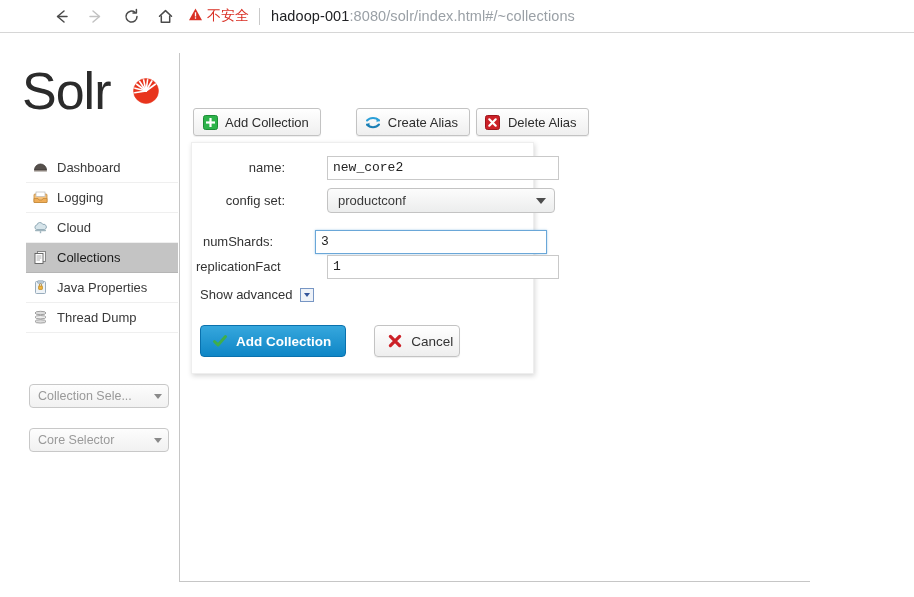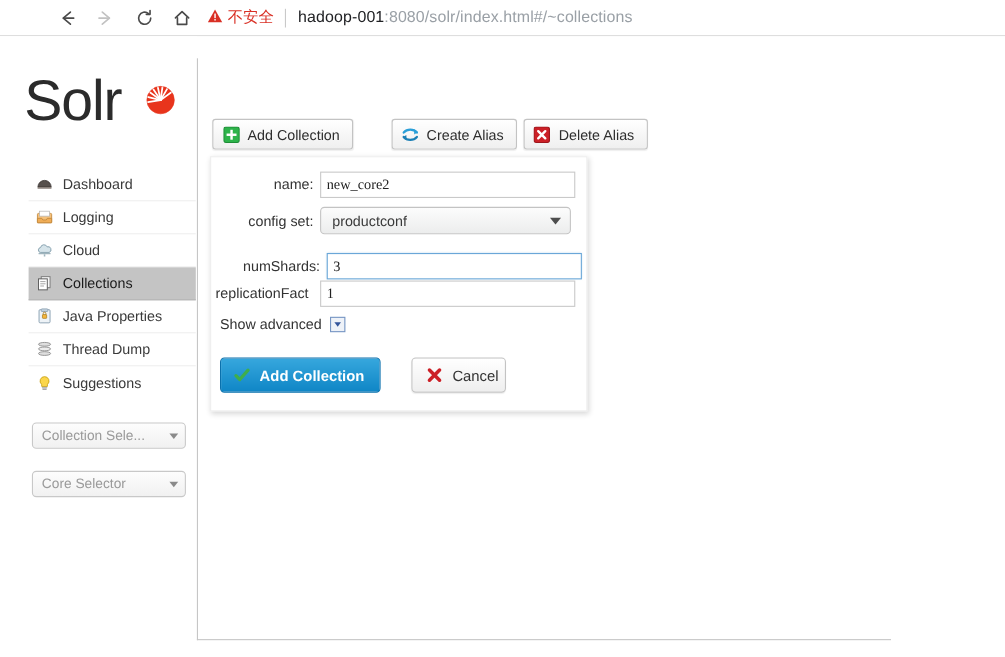--- a/index.html
+++ b/index.html
@@ -210,20 +210,21 @@
     box-shadow: 1px 2px 5px rgba(0,0,0,0.16);
     box-sizing: border-box;
   }
   .form-row {
     position: absolute;
     left: 0;
     width: 343px;
     height: 25px;
     display: flex;
     align-items: center;
+    gap: 36px;
   }
   .form-label {
     width: 99px;
     text-align: right;
     padding-right: 6px;
     box-sizing: border-box;
     font-size: 13px;
     color: #333333;
     white-space: nowrap;
     flex: none;
@@ -235,21 +236,21 @@
     overflow: visible;
     z-index: 3;
     background: transparent;
   }
   .form-input {
     width: 232px;
     height: 24px;
     box-sizing: border-box;
     border: 1px solid #c9c9c9;
     background: #ffffff;
-    font-family: Liberation Serif, serif;
+    font-family: Liberation Mono, monospace;
     font-size: 13px;
     color: #222222;
     padding: 0 5px;
     outline: none;
     flex: none;
   }
   .form-input.focused {
     border: 1px solid #6aa7d8;
     box-shadow: 0 0 2px rgba(90,160,215,0.55);
   }
@@ -511,30 +512,20 @@
         <span class="mi-icon">
           <svg width="15" height="15" viewBox="0 0 15 15">
             <ellipse cx="7.5" cy="3" rx="5.5" ry="1.7" fill="#dedede" stroke="#8d8d8d" stroke-width="0.8"></ellipse>
             <ellipse cx="7.5" cy="7.2" rx="5.5" ry="1.7" fill="#ededed" stroke="#8d8d8d" stroke-width="0.8"></ellipse>
             <ellipse cx="7.5" cy="11.4" rx="5.5" ry="1.7" fill="#dedede" stroke="#8d8d8d" stroke-width="0.8"></ellipse>
           </svg>
         </span>
         <span>Thread Dump</span>
       </div>
 
-      <div class="menu-item" style="border-bottom:none;">
-        <span class="mi-icon">
-          <svg width="15" height="15" viewBox="0 0 15 15">
-            <path d="M7.5 1.4 A4 4 0 0 1 10.2 8.4 L10 10.4 H5 L4.8 8.4 A4 4 0 0 1 7.5 1.4 Z" fill="#fbd64a" stroke="#c9a215" stroke-width="0.8"></path>
-            <rect x="5.1" y="10.7" width="4.8" height="1.3" fill="#b9b9b9"></rect>
-            <rect x="5.6" y="12.2" width="3.8" height="1.2" fill="#9a9a9a"></rect>
-          </svg>
-        </span>
-        <span>Suggestions</span>
-      </div>
 
     </div>
 
     <div class="selector" id="collection-selector">
       <span class="sel-label">Collection Sele...</span>
       <span class="caret"></span>
     </div>
 
     <div class="selector" id="core-selector">
       <span class="sel-label">Core Selector</span>

